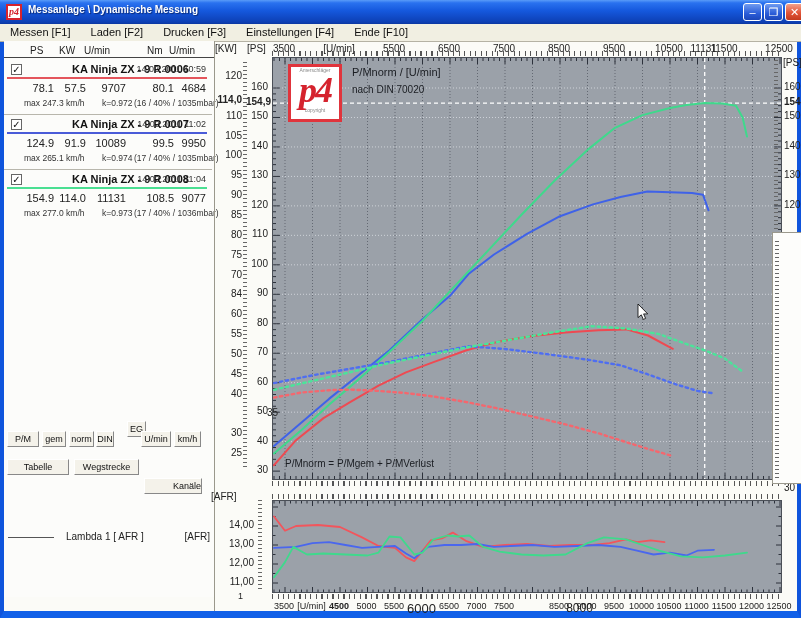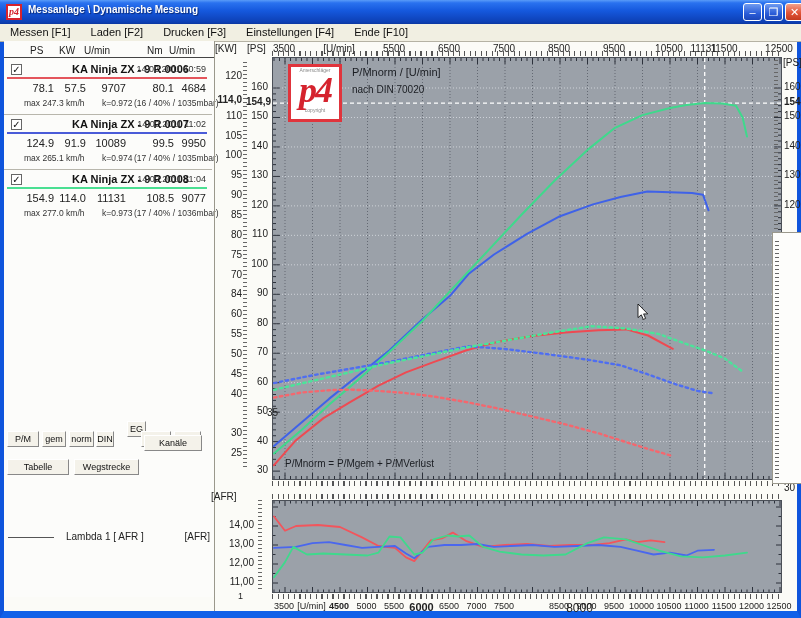--- a/index.html
+++ b/index.html
@@ -149,21 +149,21 @@
     <div id="lambda-unit">[AFR]</div>
   <div class="tbtn" style="left: 3px; width: 32px; top: 390px;">P/M</div>
       <div class="tbtn" style="left: 38px; width: 24px; top: 390px;">gem</div>
       <div class="tbtn" style="left: 65px; width: 25px; top: 390px;">norm</div>
       <div class="tbtn" style="left: 92px; width: 18px; top: 390px;">DIN</div>
       <div class="tbtn" style="left: 113px; width: 19px; top: 380px; margin-left: 10px;">EG</div>
       <div class="tbtn" style="left: 137px; width: 30px; top: 390px;">U/min</div>
       <div class="tbtn" style="left: 170px; width: 27px; top: 390px;">km/h</div>
       <div class="tbtn" style="left: 3px; width: 62px; top: 418px;">Tabelle</div>
       <div class="tbtn" style="left: 70px; width: 65px; top: 418px;">Wegstrecke</div>
-      <div class="tbtn" style="left: 140px; width: 58px; top: 394px;">Kanäle</div>
+      <div class="tbtn" style="left: 140px; width: 58px; top: 437px; text-align: right;">Kanäle</div>
     </div>
   <div id="panel-sep"></div>
 
   <div class="plot" id="main-plot">
     <svg id="main-svg" width="508" height="421" viewBox="0 0 508 421">
         <line x1="12" y1="0" x2="12" y2="421" stroke="rgba(45,50,62,0.5)" stroke-dasharray="1 2"></line>
         <line x1="39.5" y1="0" x2="39.5" y2="421" stroke="rgba(45,50,62,0.5)" stroke-dasharray="1 2"></line>
         <line x1="67" y1="0" x2="67" y2="421" stroke="rgba(45,50,62,0.5)" stroke-dasharray="1 2"></line>
         <line x1="94.5" y1="0" x2="94.5" y2="421" stroke="rgba(45,50,62,0.5)" stroke-dasharray="1 2"></line>
         <line x1="122" y1="0" x2="122" y2="421" stroke="rgba(45,50,62,0.5)" stroke-dasharray="1 2"></line>
@@ -816,21 +816,21 @@
       <div class="axlab " style="left: 779px; top: 472px;">40</div>
       <div class="axlab rt" style="left: 222px; top: 519px; width: 28px;">14,00</div>
       <div class="axlab rt" style="left: 222px; top: 538px; width: 28px;">13,00</div>
       <div class="axlab rt" style="left: 222px; top: 557px; width: 28px;">12,00</div>
       <div class="axlab rt" style="left: 222px; top: 576px; width: 28px;">11,00</div>
       <div class="axlab cent" style="left: 280px; top: 601px; font-size: 9px;">3500</div>
       <div class="axlab cent" style="left: 307.5px; top: 601px; font-size: 9px;">[U/min]</div>
       <div class="axlab cent" style="left: 335px; top: 601px; font-size: 9px; font-weight: bold;">4500</div>
       <div class="axlab cent" style="left: 362.5px; top: 601px; font-size: 9px;">5000</div>
       <div class="axlab cent" style="left: 390px; top: 601px; font-size: 9px;">5500</div>
-      <div class="axlab cent" style="left: 417.5px; top: 601px; font-size: 11px; font-weight: bold;">6000</div>
+      <div class="axlab cent" style="left: 417.5px; top: 601px; font-size: 13px;">6000</div>
       <div class="axlab cent" style="left: 445px; top: 601px; font-size: 9px;">6500</div>
       <div class="axlab cent" style="left: 472.5px; top: 601px; font-size: 9px;">7000</div>
       <div class="axlab cent" style="left: 500px; top: 601px; font-size: 9px;">7500</div>
       <div class="axlab cent" style="left: 527.5px; top: 601px; font-size: 12px; margin-left: 48px;">8000</div>
       <div class="axlab cent" style="left: 555px; top: 601px; font-size: 9px;">8500</div>
       <div class="axlab cent" style="left: 582.5px; top: 601px; font-size: 9px;">9000</div>
       <div class="axlab cent" style="left: 610px; top: 601px; font-size: 9px;">9500</div>
       <div class="axlab cent" style="left: 637.5px; top: 601px; font-size: 9px;">10000</div>
       <div class="axlab cent" style="left: 665px; top: 601px; font-size: 9px;">10500</div>
       <div class="axlab cent" style="left: 692.5px; top: 601px; font-size: 9px;">11000</div>

